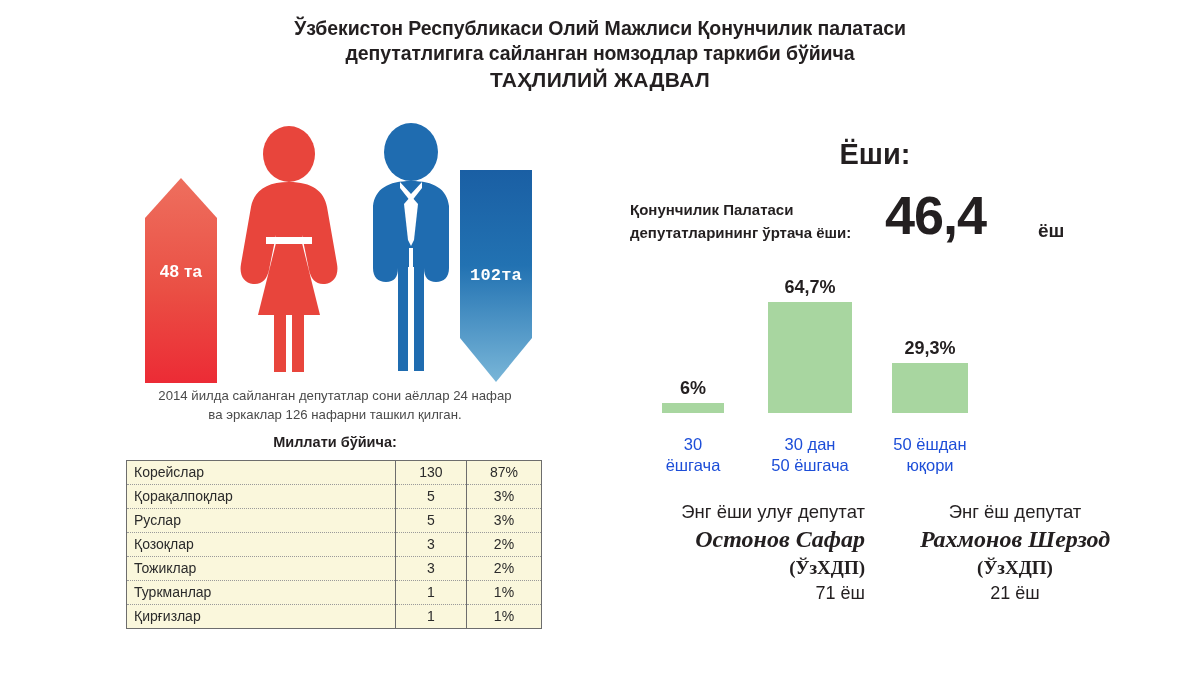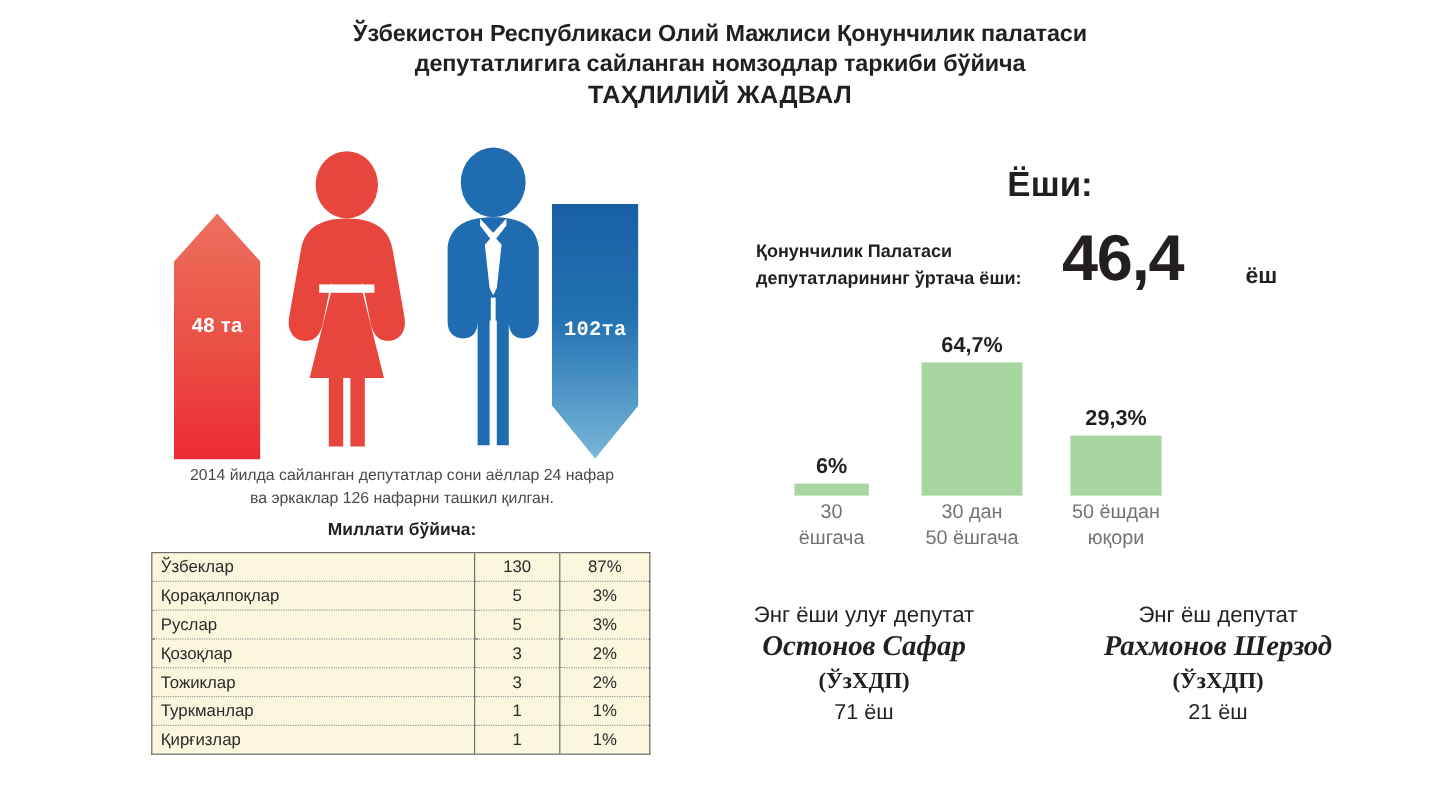--- a/index.html
+++ b/index.html
@@ -109,32 +109,32 @@
   #bar-chart{position:absolute;left:60px;top:280px;width:440px;height:195px;}
   .bar-col{position:absolute;bottom:62px;}
   .bar-val{
     position:absolute;left:50%;transform:translateX(-50%);
     bottom:100%;margin-bottom:4px;
     font-size:18px;font-weight:bold;color:#231f20;white-space:nowrap;
   }
   .bar-rect{width:100%;background:#a8d6a0;}
   .bar-cat{
     position:absolute;left:50%;transform:translateX(-50%);
-    top:100%;margin-top:4px;
-    font-size:16.5px;line-height:1.25;text-align:center;color:#737373;
+    top:100%;margin-top:21px;
+    font-size:16.5px;line-height:1.25;text-align:center;color:#1d4ed8;
     white-space:nowrap;
   }
   #bar-0{left:22px;width:62px;}
   #bar-1{left:128px;width:84px;}
   #bar-2{left:252px;width:76px;}
 
   
   #deputies{position:absolute;left:0;top:500px;width:620px;height:130px;}
   .deputy{position:absolute;top:0;width:290px;text-align:center;}
-  #deputy-oldest{left:-5px;}
+  #deputy-oldest{left:-5px;text-align:right;}
   #deputy-youngest{left:290px;}
   .dep-title{font-size:18.5px;line-height:1.3;color:#231f20;}
   .dep-name{
     font-family:"Liberation Serif","DejaVu Serif",serif;
     font-style:italic;font-weight:bold;font-size:24px;line-height:1.3;color:#231f20;
   }
   .dep-party{
     font-family:"Liberation Serif","DejaVu Serif",serif;
     font-weight:bold;font-size:19px;line-height:1.35;color:#231f20;
   }
@@ -250,21 +250,21 @@
   <div id="caption">
     <div>2014 йилда сайланган депутатлар сони аёллар 24 нафар</div>
     <div>ва эркаклар 126 нафарни ташкил қилган.</div>
   </div>
 
   <div id="nation-heading">Миллати бўйича:</div>
 
   <table id="nation-table">
     <tbody id="nation-tbody">
         <tr>
-          <td class="name">Ўзбеклар</td>
+          <td class="name">Корейслар</td>
           <td class="count">130</td>
           <td class="pct">87%</td>
         </tr>
         <tr>
           <td class="name">Қорақалпоқлар</td>
           <td class="count">5</td>
           <td class="pct">3%</td>
         </tr>
         <tr>
           <td class="name">Руслар</td>

